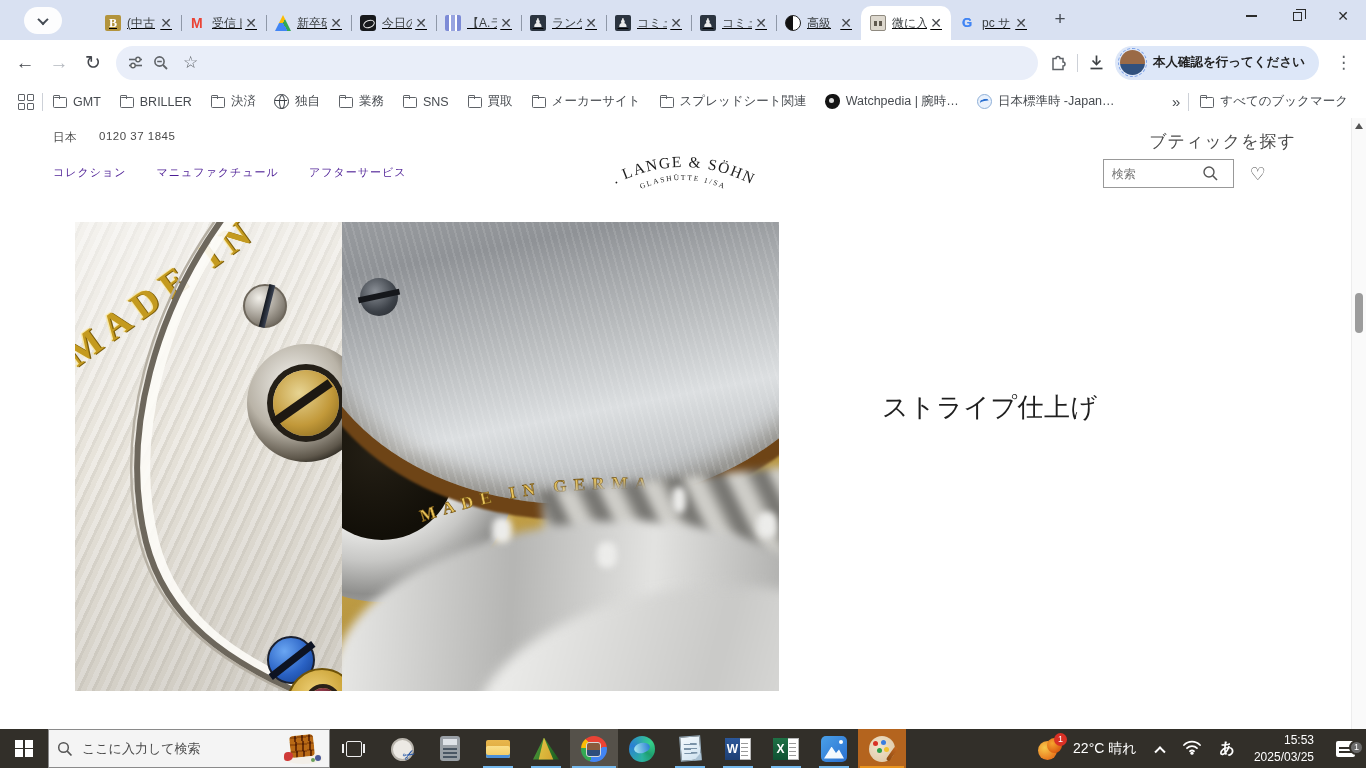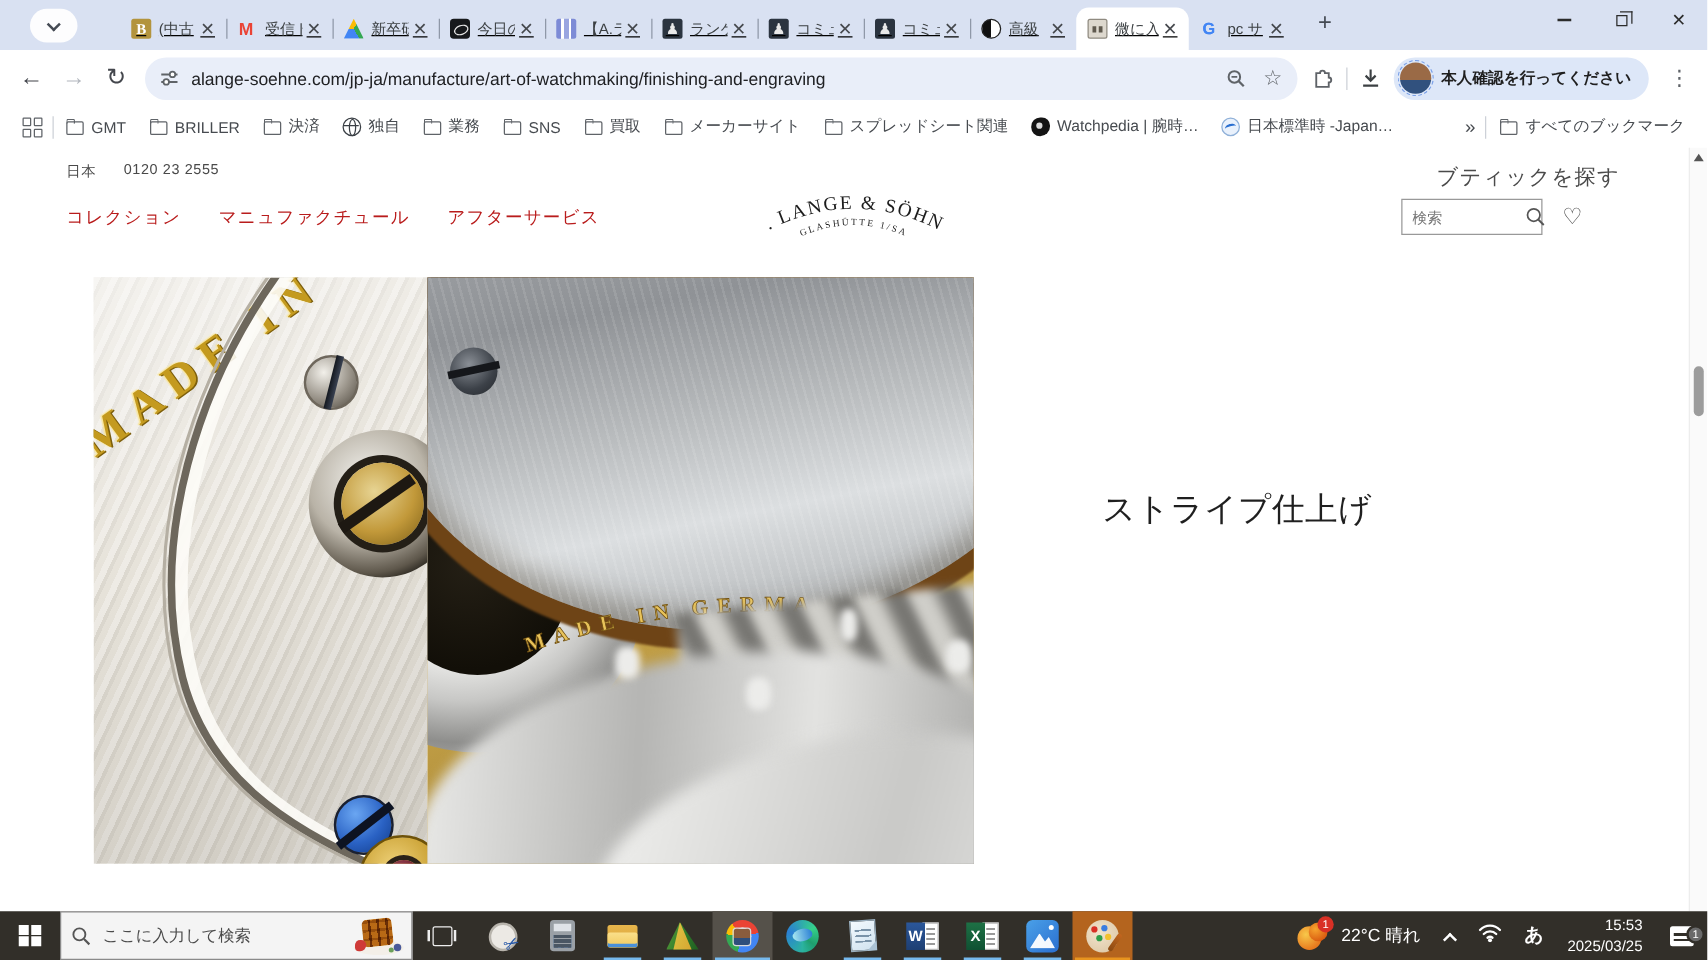--- a/index.html
+++ b/index.html
@@ -71,25 +71,25 @@
   .bm-all { display:flex; align-items:center; gap:6px; margin:0 8px 0 10px; cursor:pointer; white-space:nowrap; }
 
   
   .page { position:relative; height:611px; background:#fff; overflow:hidden; }
   .scrollbar { position:absolute; right:0; top:0; bottom:0; width:15px; background:#fafafa; border-left:1px solid #ededed; }
   .sb-up { position:absolute; top:5px; left:3px; width:0; height:0; border-left:4.5px solid transparent; border-right:4.5px solid transparent; border-bottom:6px solid #555; }
   .sb-thumb { position:absolute; top:175px; left:3px; width:8px; height:40px; border-radius:4px; background:#9c9c9c; }
 
   .site-util { position:absolute; top:12px; left:53px; font-size:11.5px; color:#4a4a4a; letter-spacing:.5px; display:flex; gap:22px; }
   .boutique { position:absolute; top:12px; right:70px; font-size:17px; color:#4a4a4a; letter-spacing:1px; cursor:pointer; }
-  .site-nav { position:absolute; top:47px; left:53px; display:flex; gap:30px; font-size:14px; color:#b91c1c; letter-spacing:1px; }
+  .site-nav { position:absolute; top:47px; left:53px; display:flex; gap:30px; font-size:11px; color:#4c1d95; letter-spacing:1px; }
   .site-nav span { cursor:pointer; }
   .logo { position:absolute; top:28px; left:50%; transform:translateX(-50%); cursor:pointer; }
   .search-wrap { position:absolute; top:41px; right:100px; display:flex; align-items:center; gap:16px; }
-  .site-search { width:113px; height:29px; border:1px solid #999; display:flex; align-items:center; padding:0 8px; background:#fff; }
+  .site-search { width:131px; height:29px; border:1px solid #999; display:flex; align-items:center; padding:0 8px; background:#fff; }
   .site-search input { border:none; outline:none; width:90px; font-size:12px; color:#333; font-family:inherit; background:transparent; }
   .heart { font-size:18px; color:#4a4a4a; cursor:pointer; }
 
   
   .img-left { position:absolute; left:75px; top:104px; width:267px; height:469px; overflow:hidden; background:repeating-linear-gradient(115deg,#eeebe5 0 5px,#dcd8cf 5px 8px,#e6e2d9 8px 13px); }
   .img-left .shade { position:absolute; inset:0; background:linear-gradient(160deg,rgba(255,255,255,.55),rgba(0,0,0,0) 45%,rgba(90,85,75,.18)); }
   .made-in { position:absolute; left:-18px; top:118px; width:420px; transform:rotate(-36deg); transform-origin:left top; font-family:"Liberation Serif","DejaVu Serif",serif; font-weight:bold; font-size:37px; letter-spacing:9px; color:#c49a1f; text-shadow:1px 1px 0 #7d5f0c,-1px -1px 1px #f8e59a; }
   .screw1 { position:absolute; left:168px; top:62px; width:44px; height:44px; border-radius:50%; background:radial-gradient(circle at 35% 30%,#f2f0ea,#9a948a 55%,#4e483e); border:2px solid #6e675c; }
   .screw1::before { content:""; position:absolute; left:19px; top:-2px; width:6px; height:44px; background:linear-gradient(90deg,#14181f,#3a4252); transform:rotate(14deg); }
   .bearing { position:absolute; left:172px; top:122px; width:118px; height:118px; border-radius:50%; background:radial-gradient(circle at 40% 35%,#f6f5f1,#b9b3a7 45%,#5e574b 70%,#2e2a22 78%,#17140f 100%); }
@@ -275,21 +275,20 @@
   <div class="nav-ic">↻</div>
   <div class="omnibox">
     <svg class="site-info-ic" width="15" height="15" viewBox="0 0 15 15">
         <g stroke="#5f6368" stroke-width="1.6" fill="none">
           <line x1="1" y1="4.5" x2="14" y2="4.5"></line>
           <line x1="1" y1="10.5" x2="14" y2="10.5"></line>
         </g>
         <circle cx="10" cy="4.5" r="2.2" fill="#fff" stroke="#5f6368" stroke-width="1.4"></circle>
         <circle cx="5" cy="10.5" r="2.2" fill="#fff" stroke="#5f6368" stroke-width="1.4"></circle>
       </svg>
-    <span class="url-text">alange-soehne.com/jp-ja/manufacture/art-of-watchmaking/finishing-and-engraving</span>
     <span class="omni-right">
       <svg width="16" height="16" viewBox="0 0 16 16">
           <circle cx="6.5" cy="6.5" r="4.6" fill="none" stroke="#5f6368" stroke-width="1.6"></circle>
           <line x1="10" y1="10" x2="14" y2="14" stroke="#5f6368" stroke-width="1.8"></line>
           <line x1="4.2" y1="6.5" x2="8.8" y2="6.5" stroke="#5f6368" stroke-width="1.5"></line>
         </svg>
       <span class="star">☆</span>
     </span>
   </div>
   <div class="toolbar-right">
@@ -370,21 +369,21 @@
   <span class="divider-v"></span>
   <span class="bm-all">
     <span class="bm-ic bm-folder"></span>
     <span>すべてのブックマーク</span>
   </span>
 </div>
 
 <div class="page">
   <div class="site-util">
     <span>日本</span>
-    <span>0120 23 2555</span>
+    <span>0120 37 1845</span>
   </div>
   <span class="boutique">ブティックを探す</span>
 
   <div class="site-nav">
     <span>コレクション</span>
     <span>マニュファクチュール</span>
     <span>アフターサービス</span>
   </div>
 
   <svg class="logo" width="160" height="48" viewBox="0 0 160 48">

